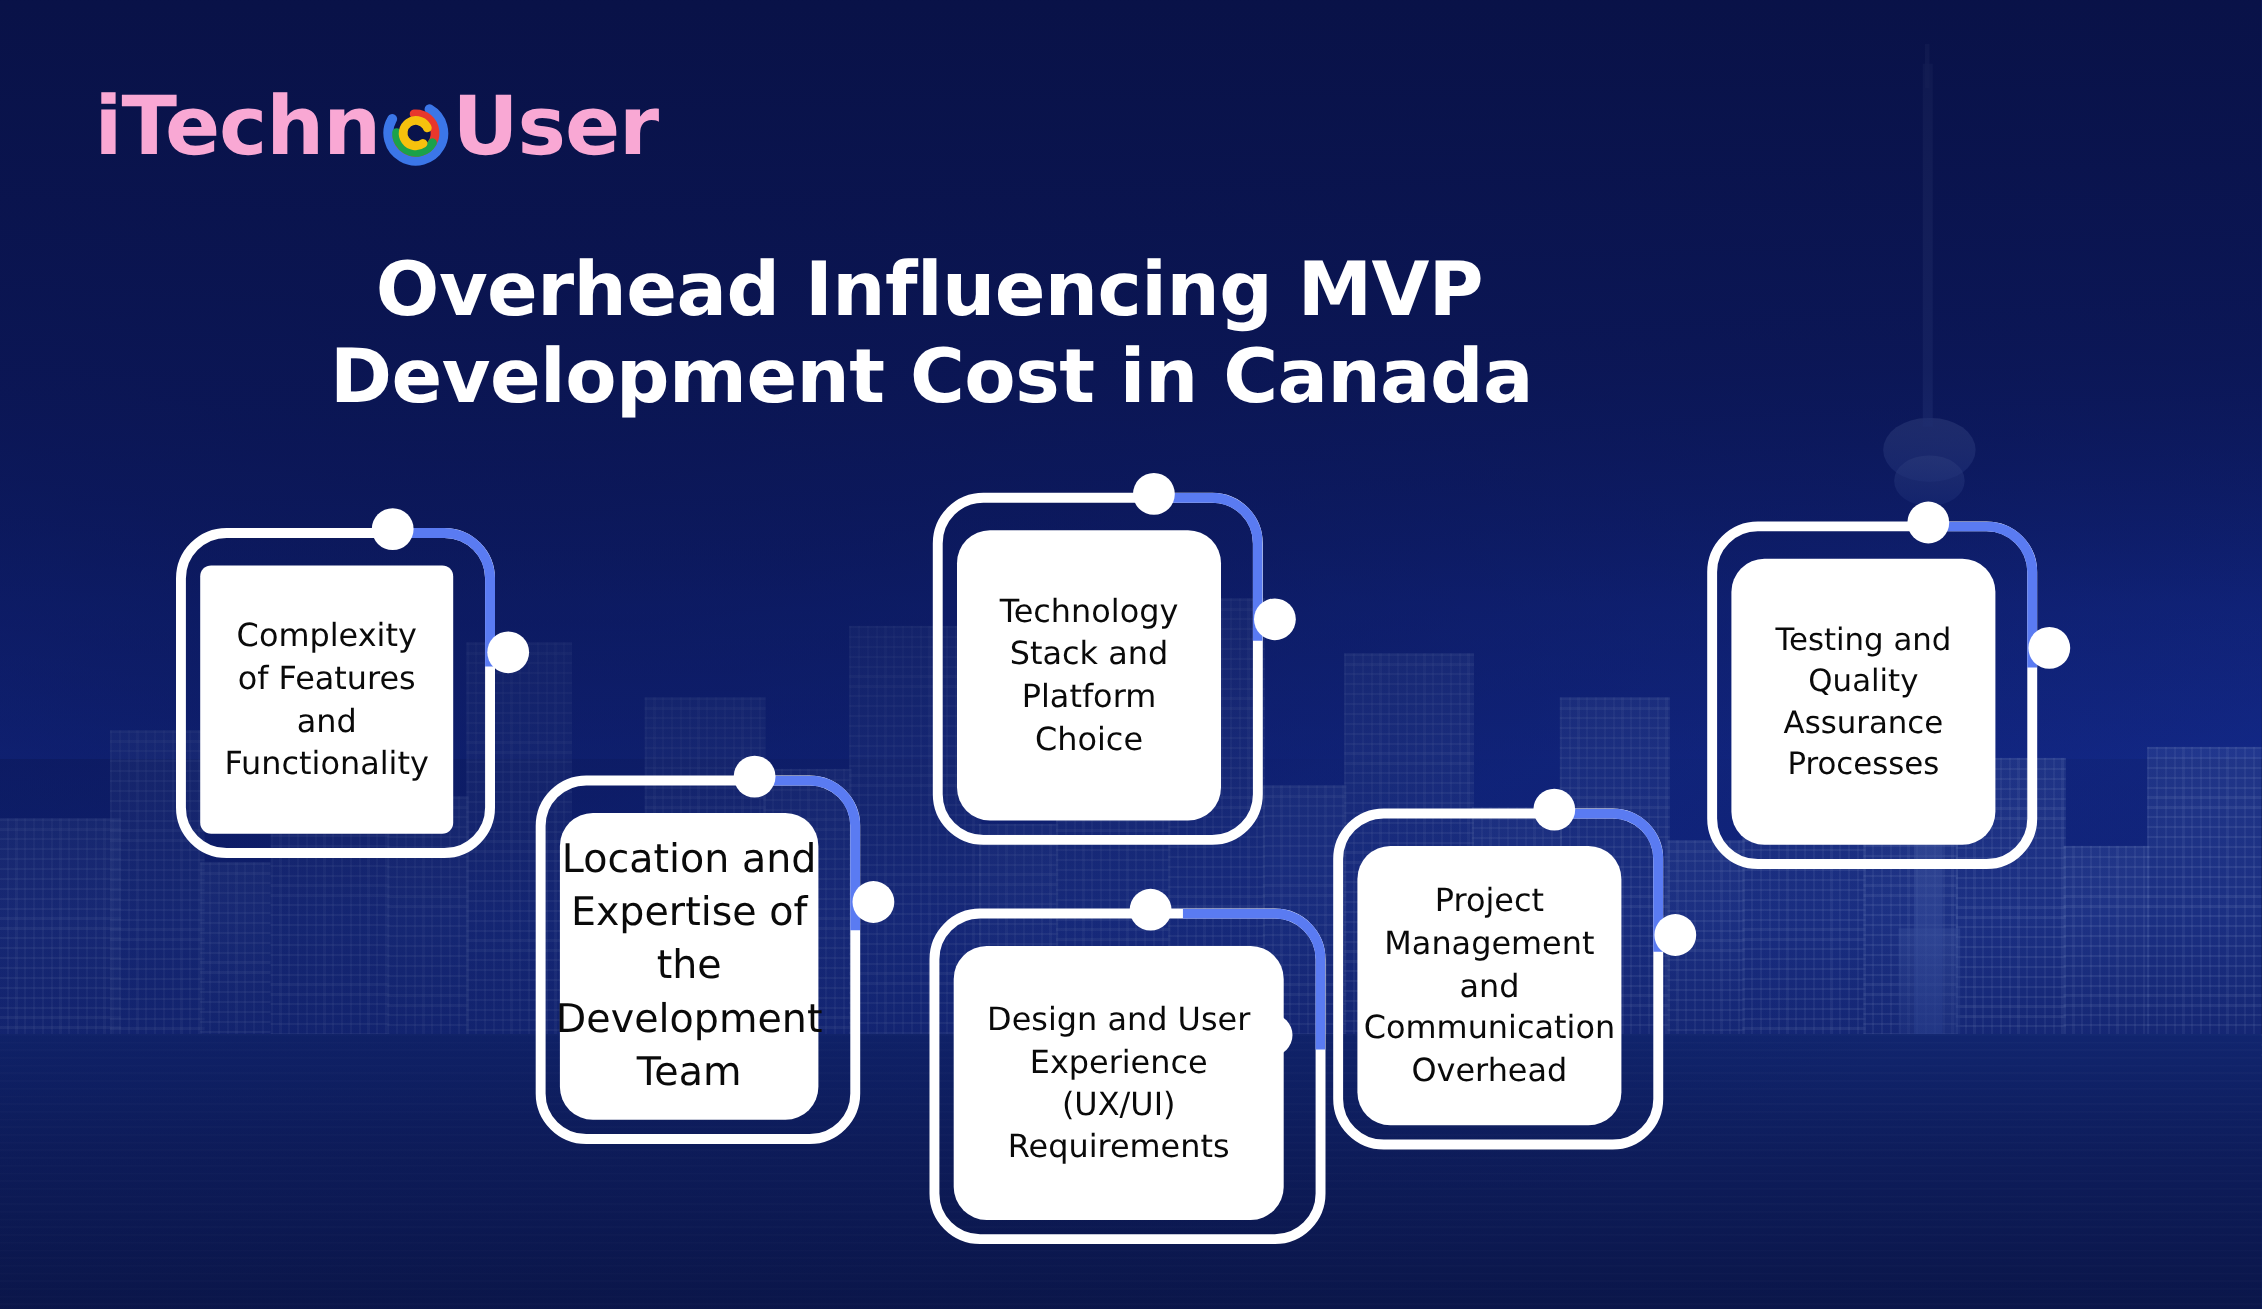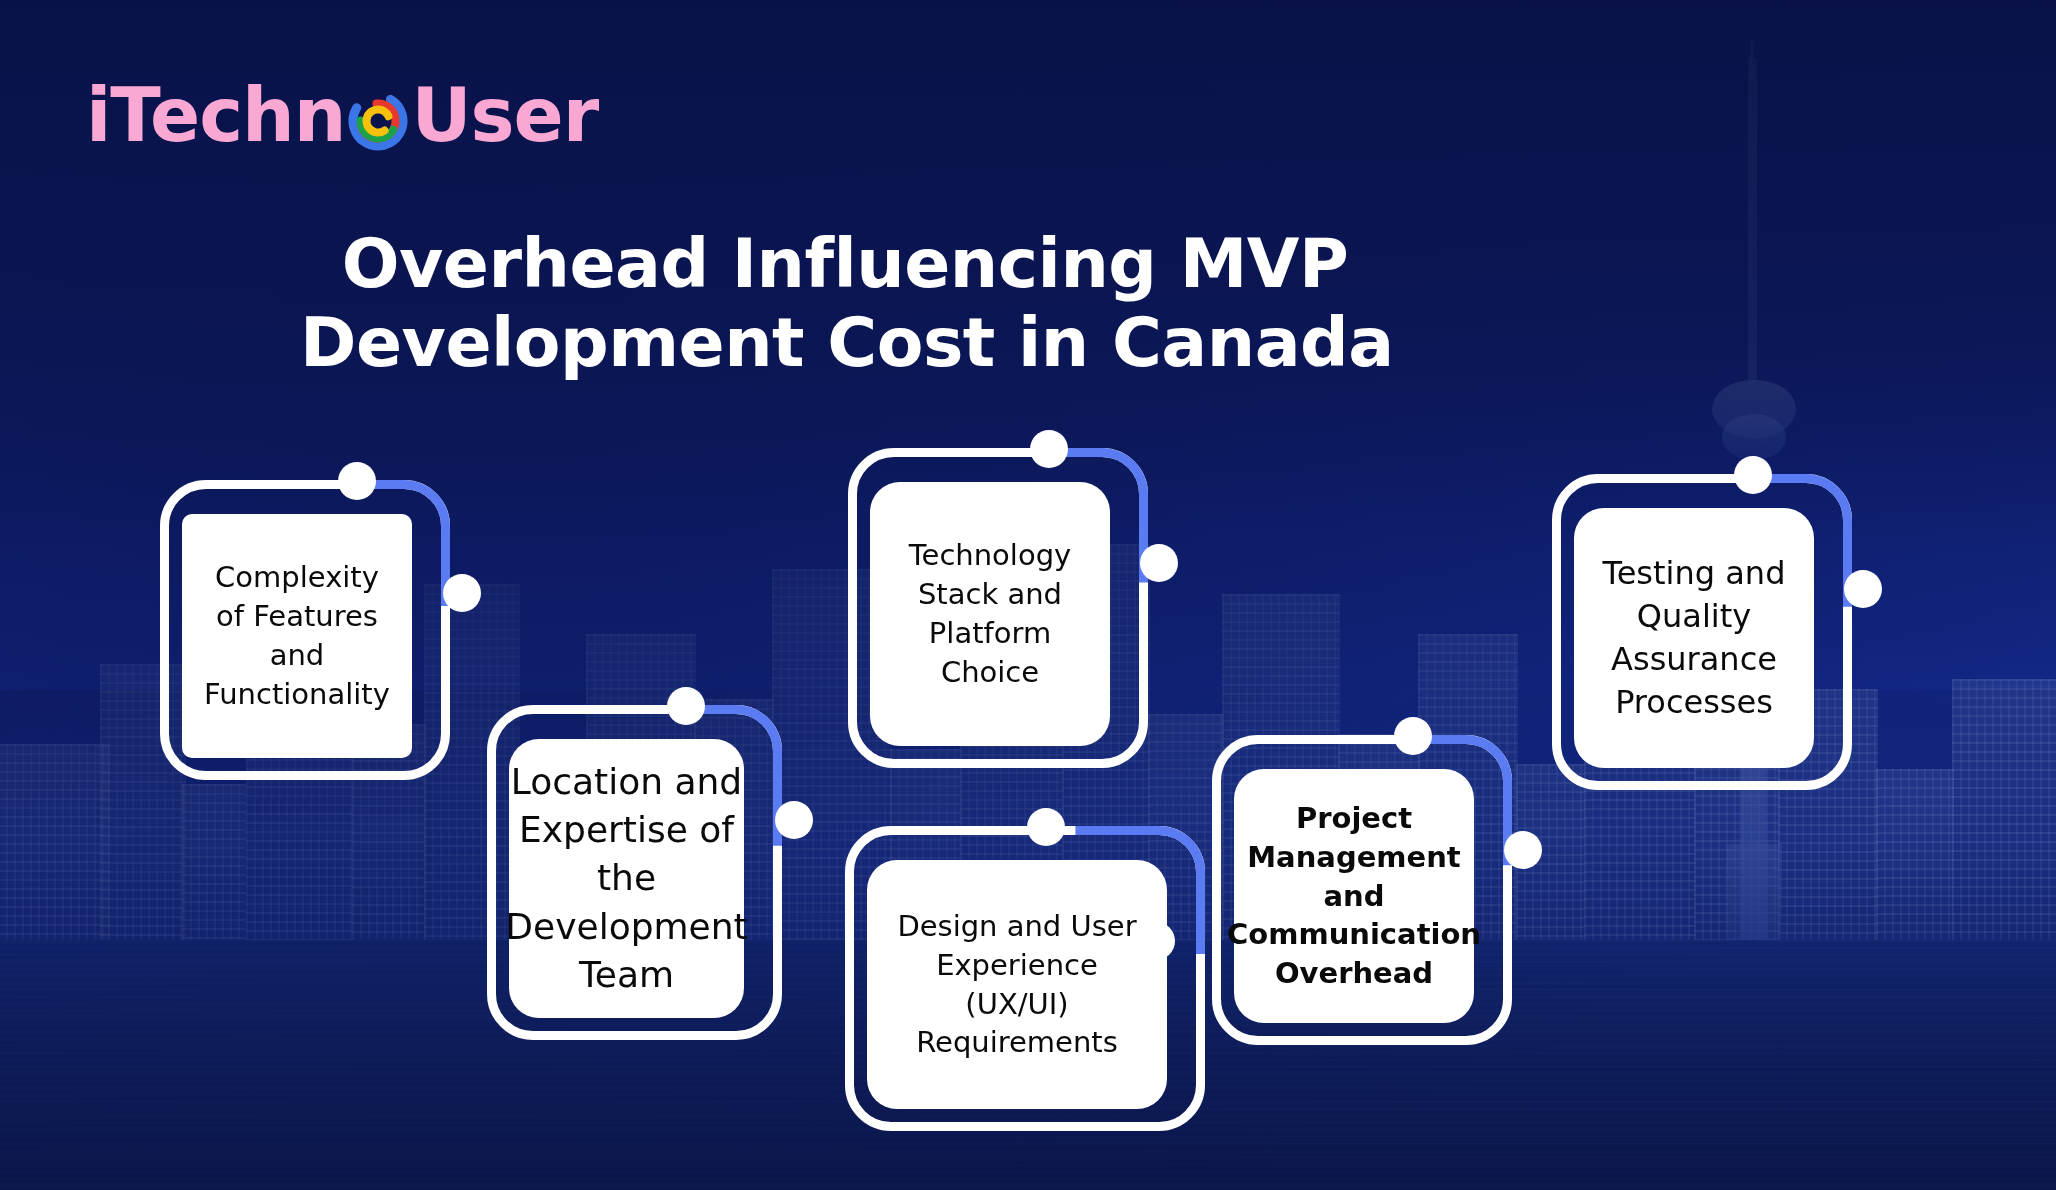--- a/index.html
+++ b/index.html
@@ -211,24 +211,24 @@
     <div class="dot" style="left:182px;top:-18px;"></div>
     <div class="dot" style="left:292px;top:96px;"></div>
     <div class="inner" style="left:22px;top:34px;right:38px;bottom:22px;font-size:29px;">Design and User Experience (UX/UI) Requirements</div>
   </div>
 
   <div class="card" style="left:1212px;top:735px;width:300px;height:310px;">
     <div class="frame"></div>
     <div class="frame-accent" style="clip-path:polygon(64% 0,100% 0,100% 42%,64% 42%);"></div>
     <div class="dot" style="left:182px;top:-18px;"></div>
     <div class="dot" style="left:292px;top:96px;"></div>
-    <div class="inner" style="left:22px;top:34px;right:38px;bottom:22px;font-size:29px;font-weight:bold;">Project Management and Communication Overhead</div>
+    <div class="inner" style="left:22px;top:34px;right:38px;bottom:22px;font-size:29px;">Project Management and Communication Overhead</div>
   </div>
 
   <div class="card" style="left:1552px;top:474px;width:300px;height:316px;">
     <div class="frame"></div>
     <div class="frame-accent" style="clip-path:polygon(64% 0,100% 0,100% 42%,64% 42%);"></div>
     <div class="dot" style="left:182px;top:-18px;"></div>
     <div class="dot" style="left:292px;top:96px;"></div>
-    <div class="inner" style="left:22px;top:34px;right:38px;bottom:22px;font-size:32px;">Testing and Quality Assurance Processes</div>
+    <div class="inner" style="left:22px;top:34px;right:38px;bottom:22px;font-size:28px;">Testing and Quality Assurance Processes</div>
   </div>
 
 </div>
 
 </body></html>

